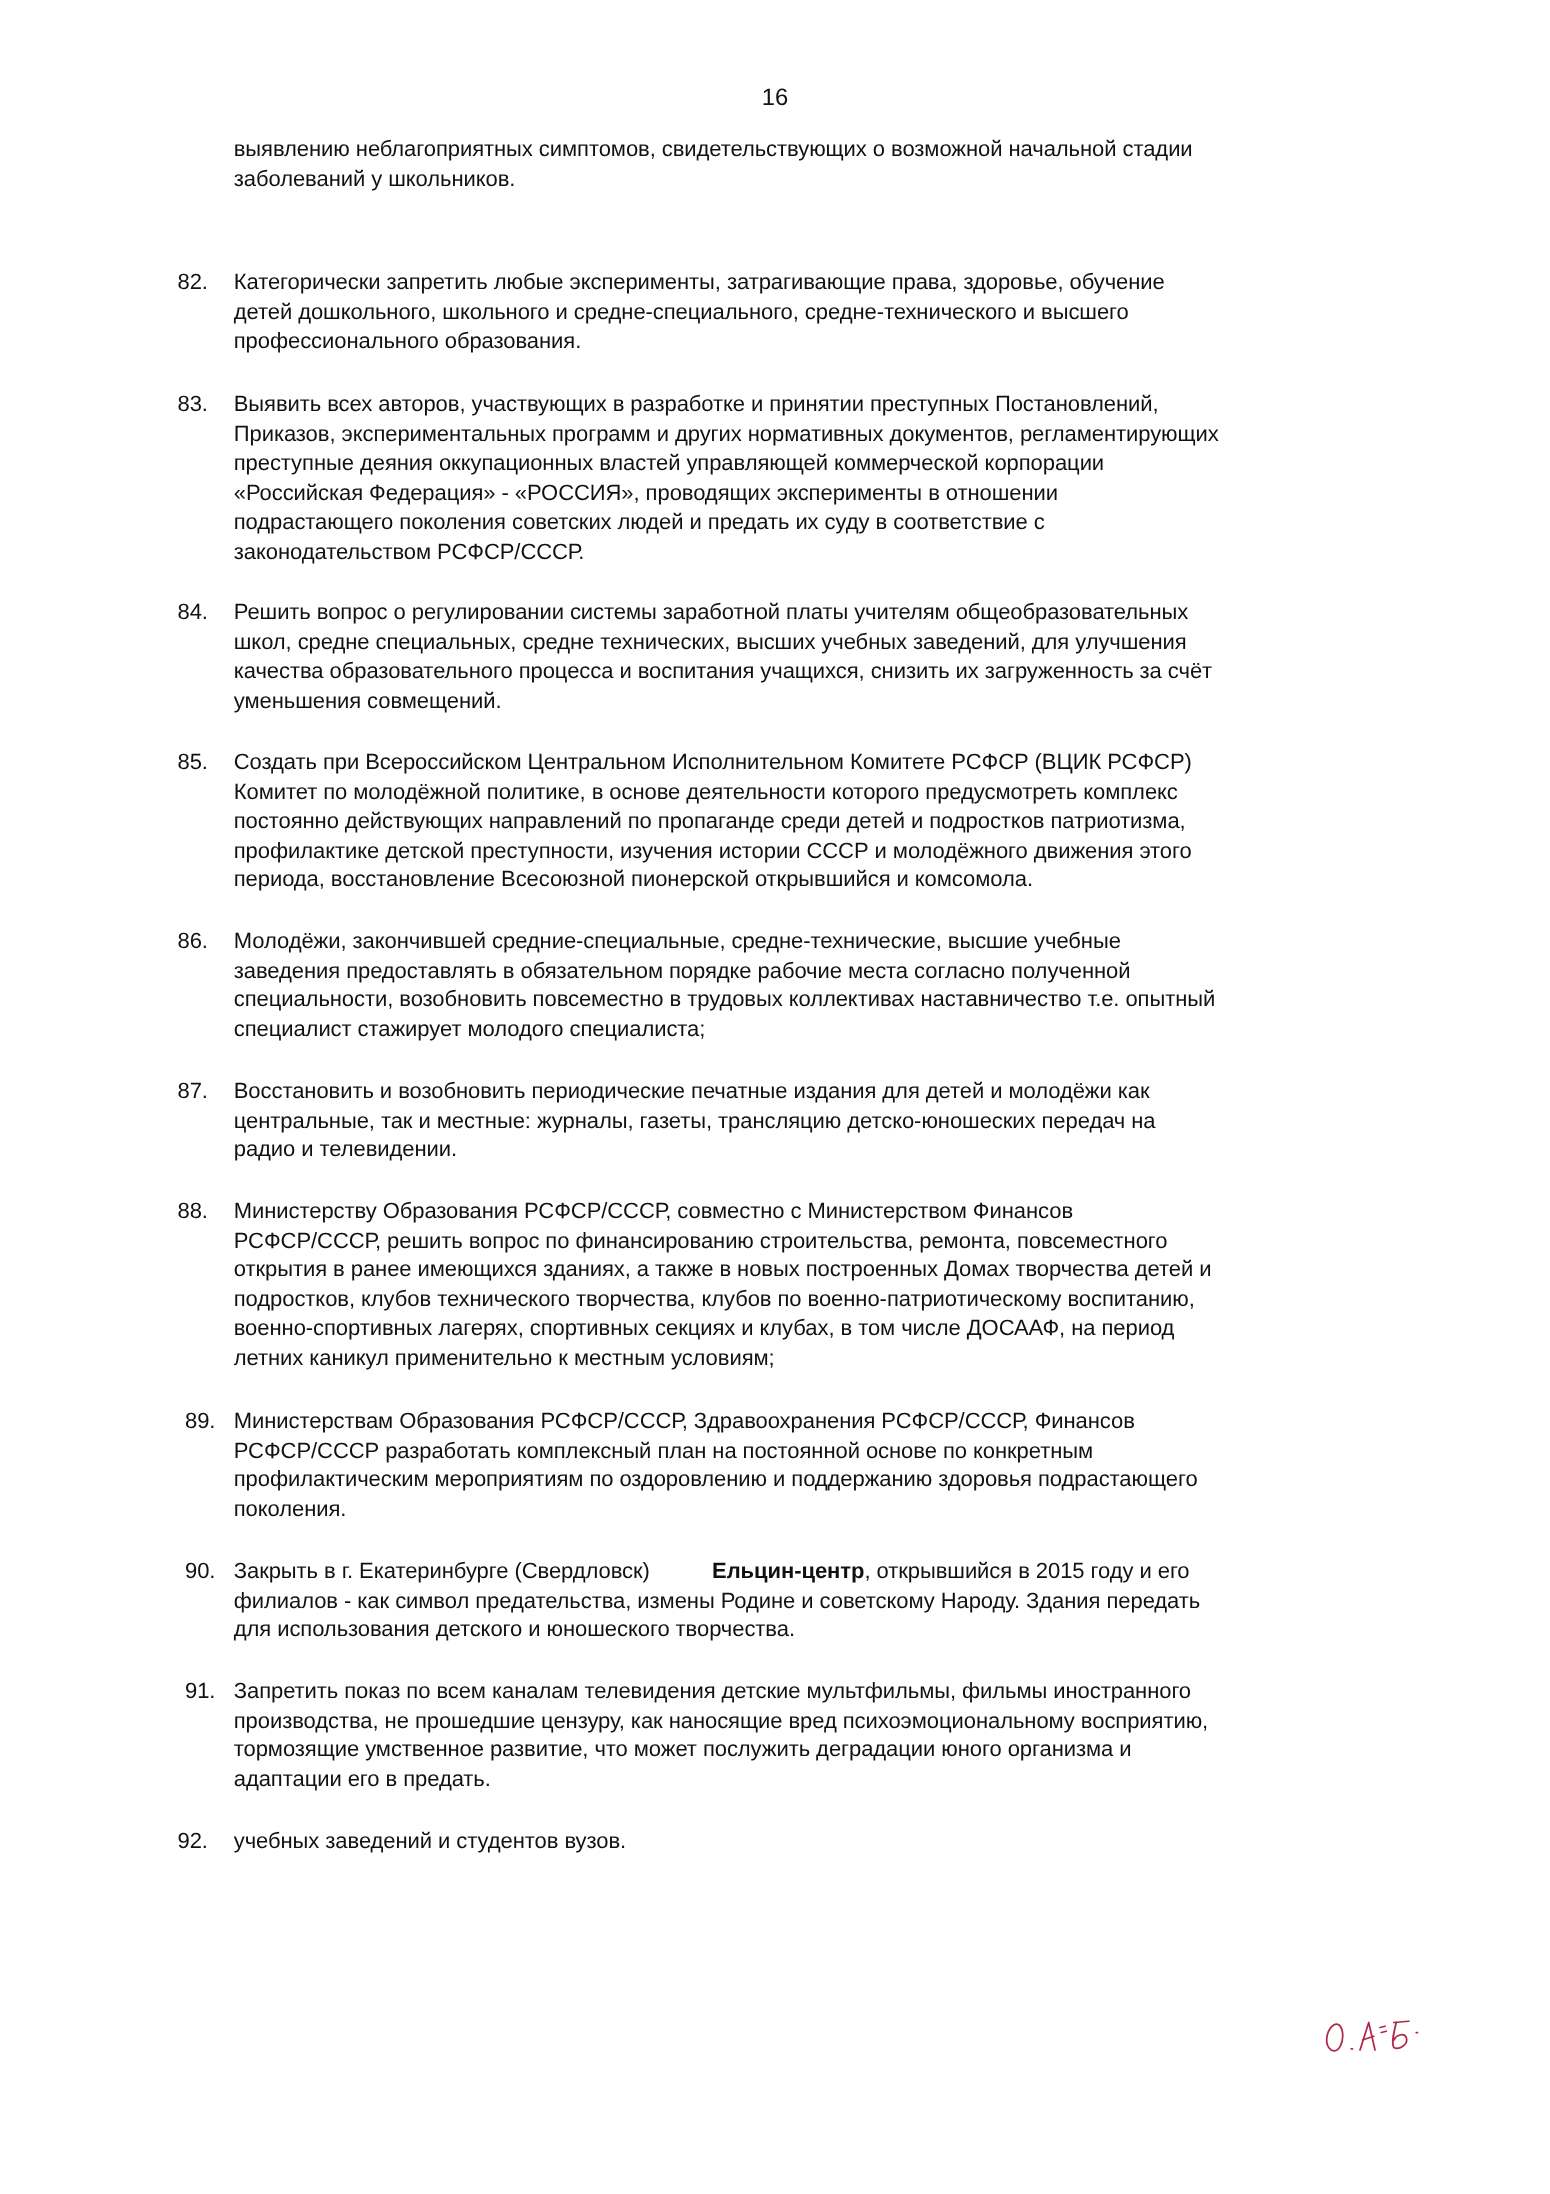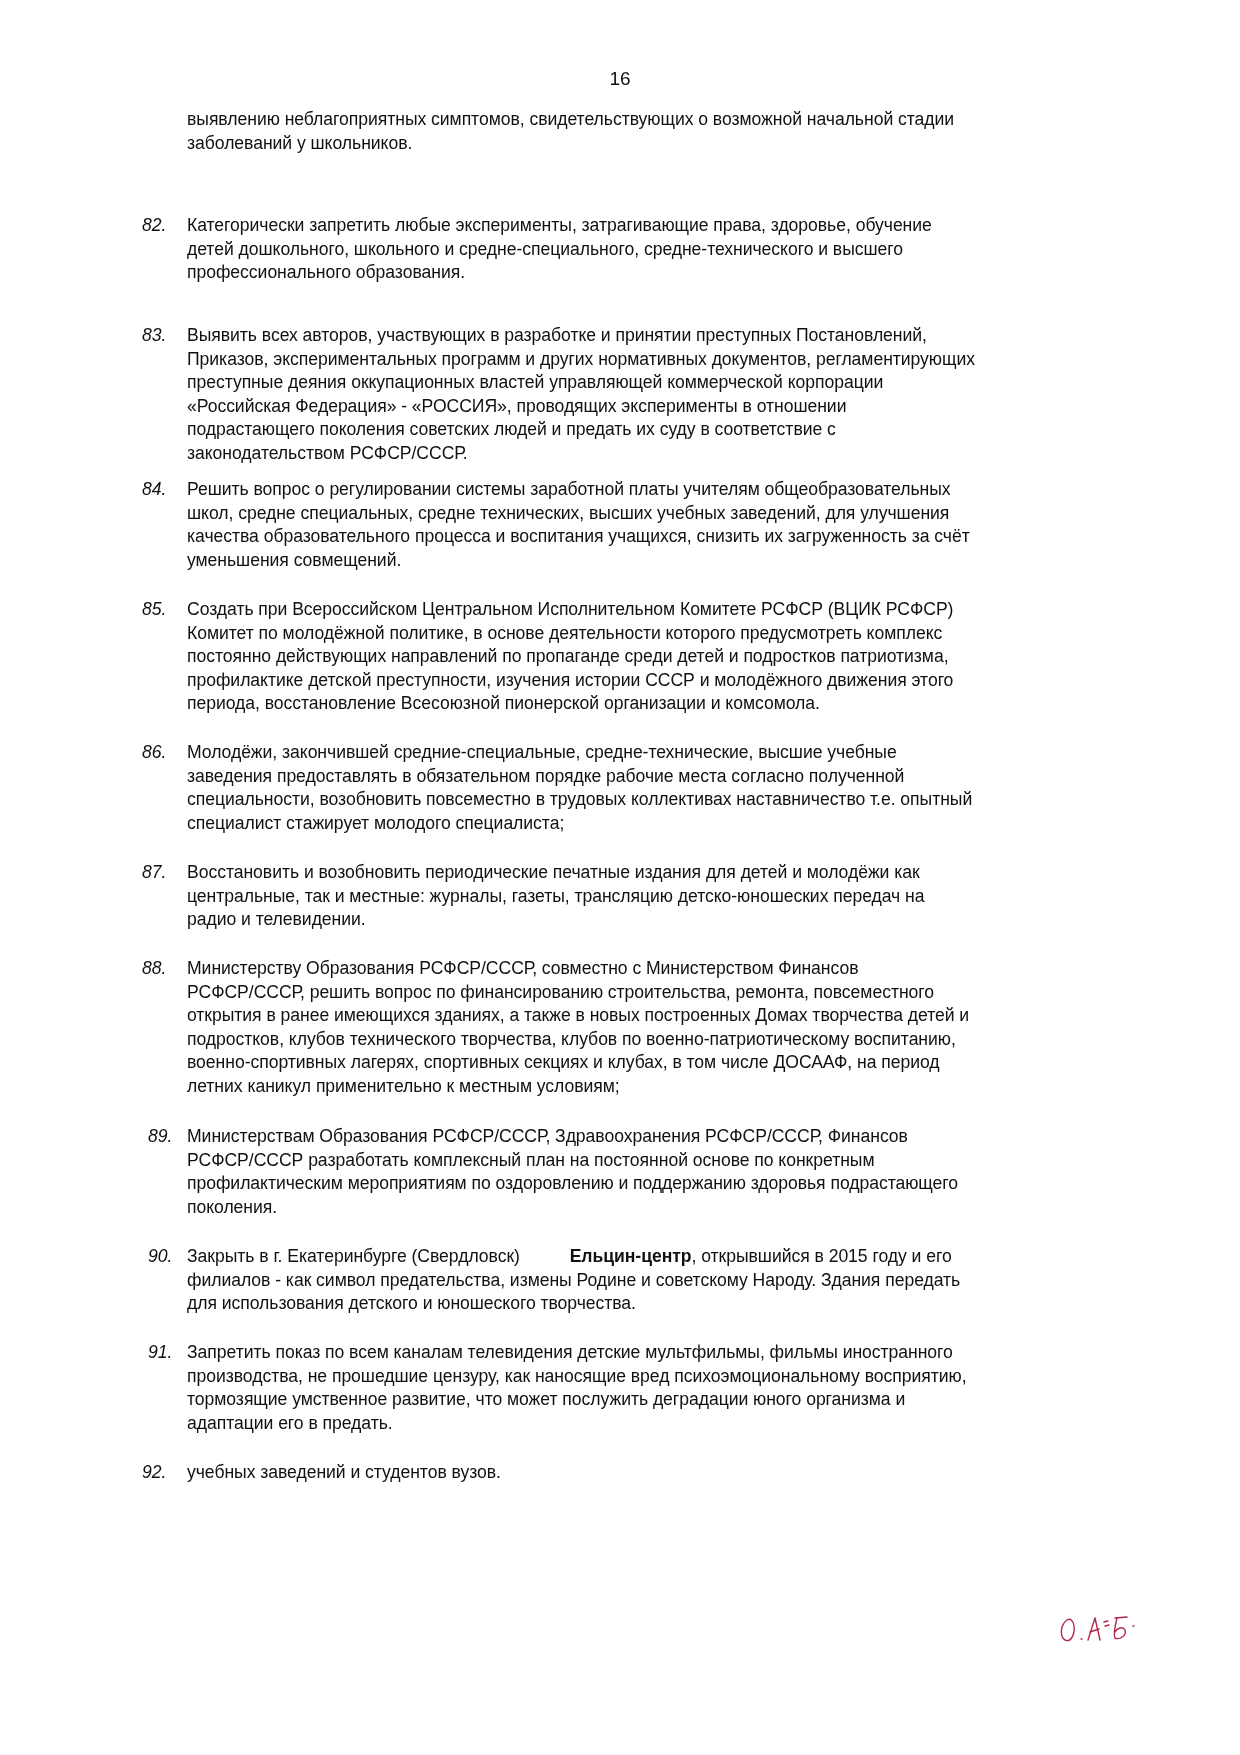--- a/index.html
+++ b/index.html
@@ -42,21 +42,20 @@
       display: block;
       white-space: nowrap;
     }
     .item-number {
       position: absolute;
       left: -45px;
       top: 0;
       width: 40px;
       text-align: left;
       white-space: nowrap;
-      font-style: italic;
     }
     .item-number.narrow {
       left: -39px;
     }
     .bold {
       font-weight: bold;
       padding-left: 45px;
     }
     .signature {
       position: absolute;
@@ -78,21 +77,21 @@
     <span class="line">заболеваний у школьников.</span>
   </div>
 
   <div class="para" style="top:214px;">
     <span class="item-number">82.</span>
     <span class="line">Категорически запретить любые эксперименты, затрагивающие права, здоровье, обучение</span>
     <span class="line">детей дошкольного, школьного и средне-специального, средне-технического и высшего</span>
     <span class="line">профессионального образования.</span>
   </div>
 
-  <div class="para" style="top:324px;">
+  <div class="para" style="top:312px;">
     <span class="item-number">83.</span>
     <span class="line">Выявить всех авторов, участвующих в разработке и принятии преступных Постановлений,</span>
     <span class="line">Приказов, экспериментальных программ и других нормативных документов, регламентирующих</span>
     <span class="line">преступные деяния оккупационных властей управляющей коммерческой корпорации</span>
     <span class="line">«Российская Федерация» - «РОССИЯ», проводящих эксперименты в отношении</span>
     <span class="line">подрастающего поколения советских людей и предать их суду в соответствие с</span>
     <span class="line">законодательством РСФСР/СССР.</span>
   </div>
 
   <div class="para" style="top:478px;">
@@ -102,21 +101,21 @@
     <span class="line">качества образовательного процесса и воспитания учащихся, снизить их загруженность за счёт</span>
     <span class="line">уменьшения совмещений.</span>
   </div>
 
   <div class="para" style="top:598px;">
     <span class="item-number">85.</span>
     <span class="line">Создать при Всероссийском Центральном Исполнительном Комитете РСФСР (ВЦИК РСФСР)</span>
     <span class="line">Комитет по молодёжной политике, в основе деятельности которого предусмотреть комплекс</span>
     <span class="line">постоянно действующих направлений по пропаганде среди детей и подростков патриотизма,</span>
     <span class="line">профилактике детской преступности, изучения истории СССР и молодёжного движения этого</span>
-    <span class="line">периода, восстановление Всесоюзной пионерской организации и комсомола.</span>
+    <span class="line">периода, восстановление Всесоюзной пионерской открывшийся и комсомола.</span>
   </div>
 
   <div class="para" style="top:741px;">
     <span class="item-number">86.</span>
     <span class="line">Молодёжи, закончившей средние-специальные, средне-технические, высшие учебные</span>
     <span class="line">заведения предоставлять в обязательном порядке рабочие места согласно полученной</span>
     <span class="line">специальности, возобновить повсеместно в трудовых коллективах наставничество т.е. опытный</span>
     <span class="line">специалист стажирует молодого специалиста;</span>
   </div>
 

